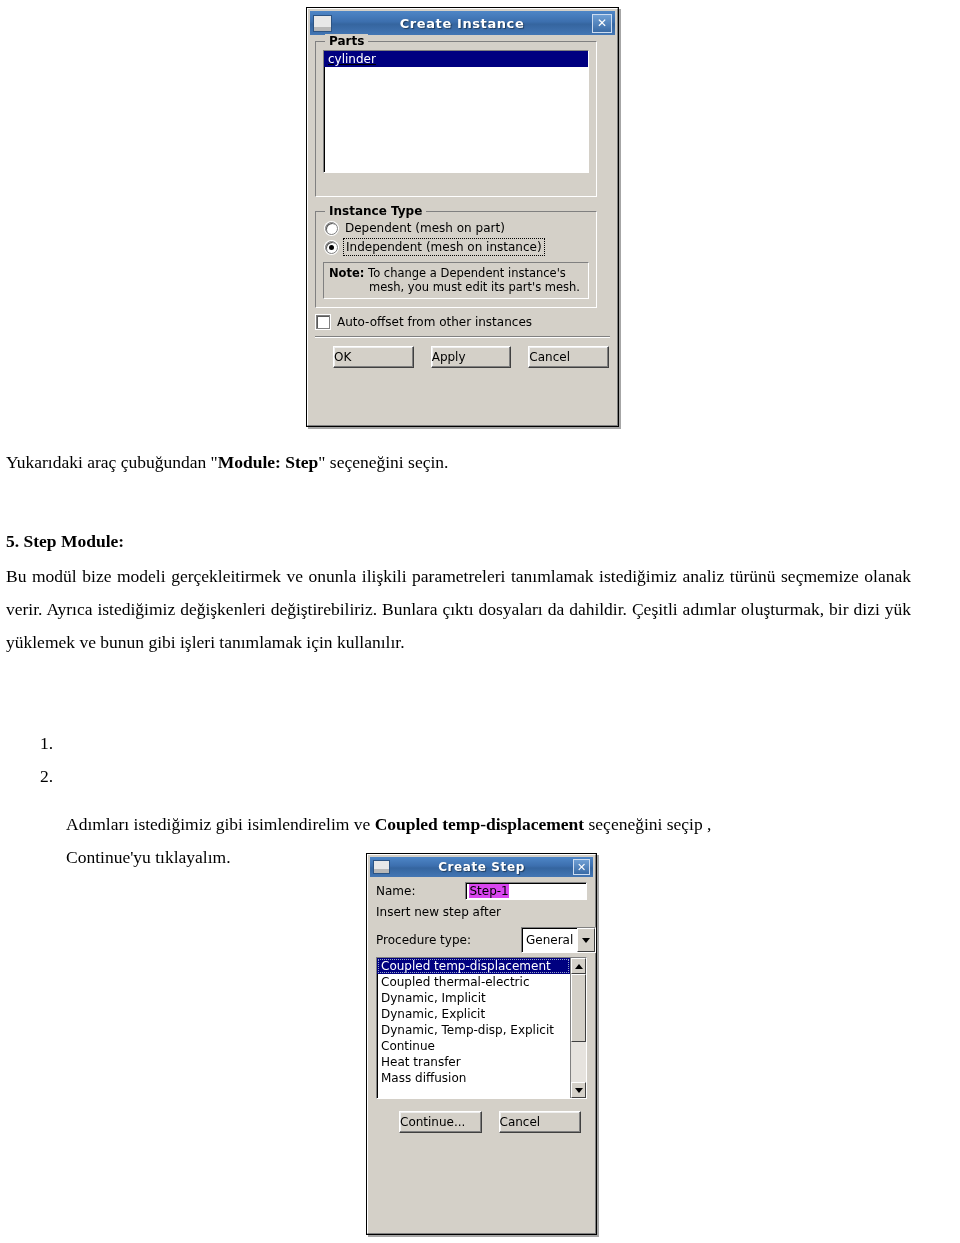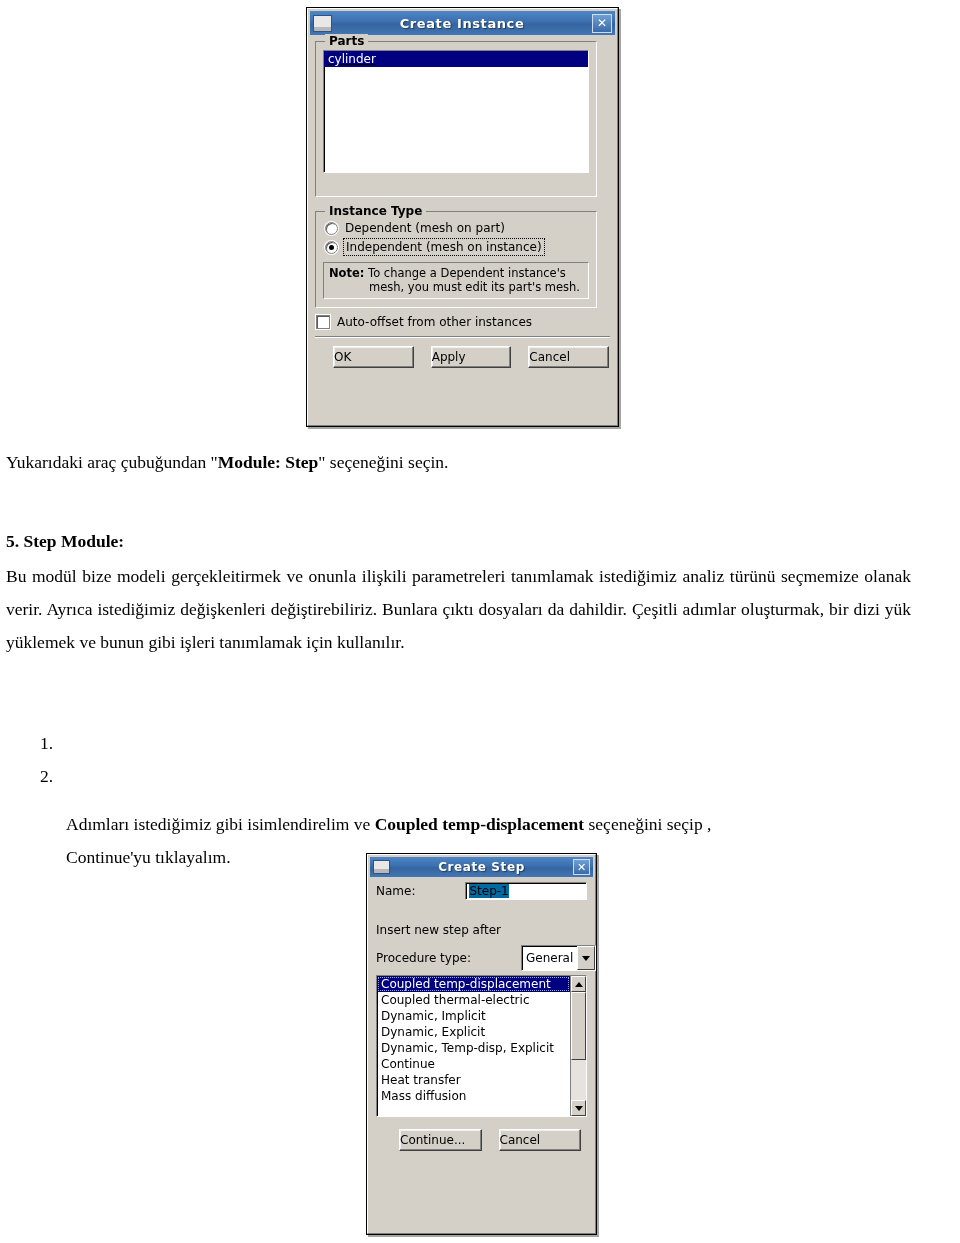--- a/index.html
+++ b/index.html
@@ -168,23 +168,23 @@
     background:#ffffff;
     border:1px solid #808080;
     border-right-color:#ffffff;
     border-bottom-color:#ffffff;
     box-shadow:inset 1px 1px 0 #000;
     font-size:12px;
     padding:1px 3px;
     font-family:"DejaVu Sans", sans-serif;
     color:#000;
   }
-  .textfield .selected-text{background:#0369a1;color:#000;}
-
-  .plainlbl{font-size:12px;margin:23px 6px 2px 6px;font-family:"DejaVu Sans", sans-serif;}
+  .textfield .selected-text{background:#d946ef;color:#000;}
+
+  .plainlbl{font-size:12px;margin:5px 6px 2px 6px;font-family:"DejaVu Sans", sans-serif;}
 
   .combo{
     flex:1;display:flex;align-items:stretch;
     background:#ffffff;
     border:1px solid #808080;
     border-right-color:#ffffff;
     border-bottom-color:#ffffff;
     box-shadow:inset 1px 1px 0 #000;
   }
   .combo-val{flex:1;font-size:12px;padding:5px 4px;font-family:"DejaVu Sans", sans-serif;}

